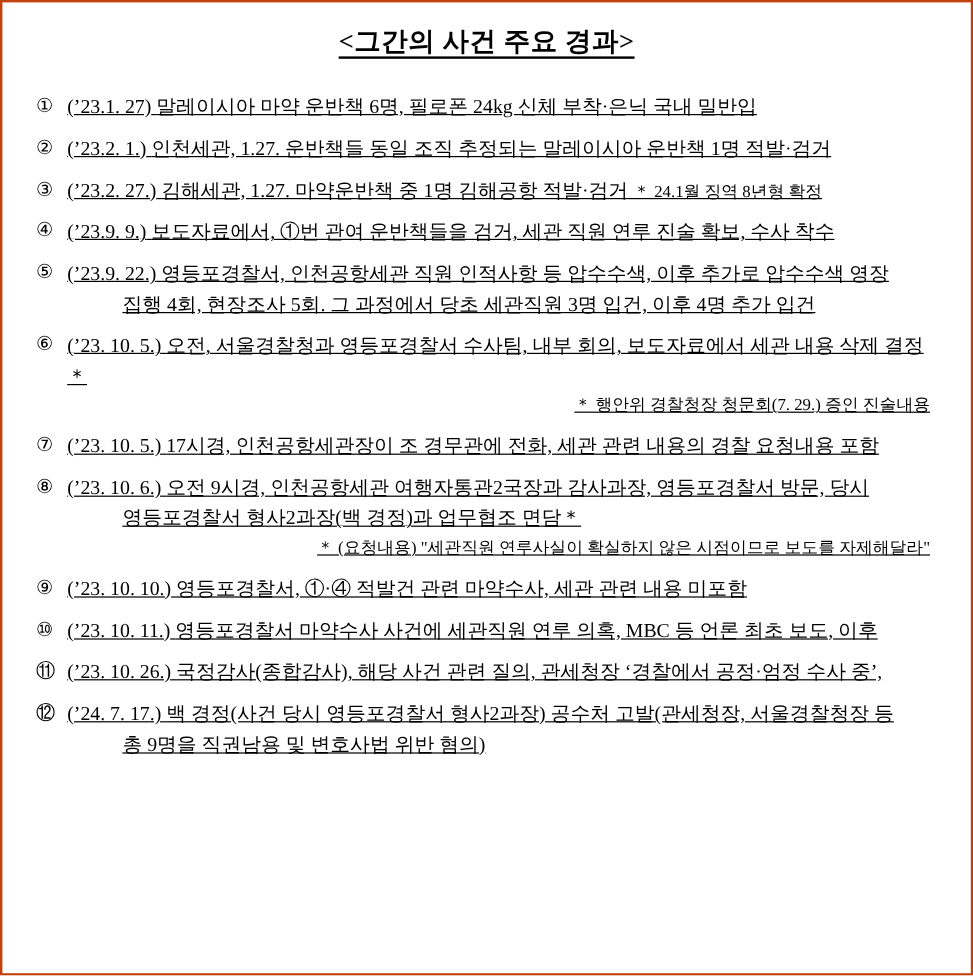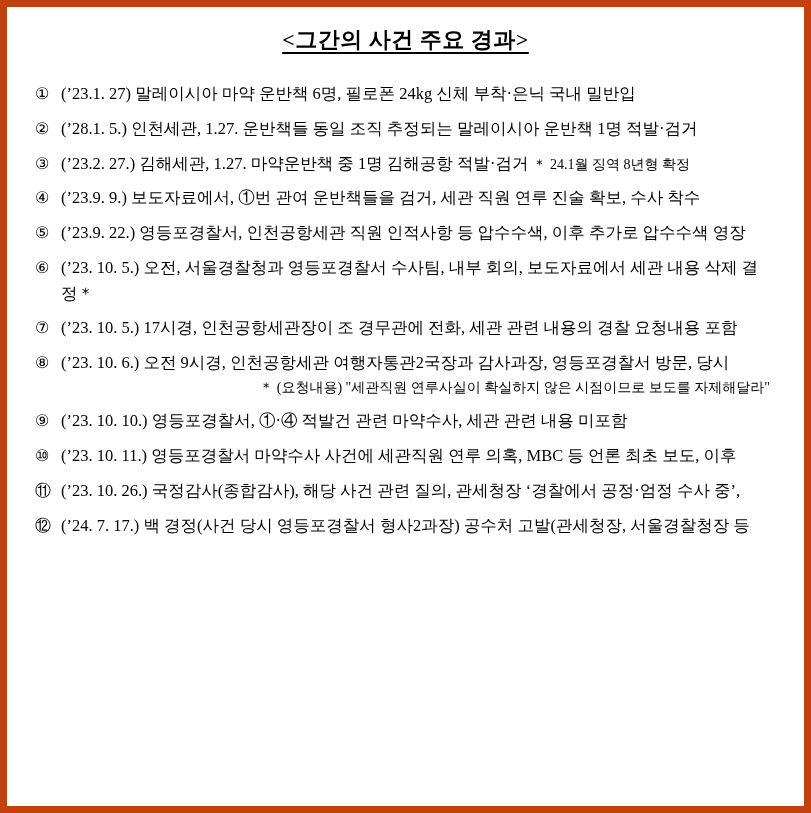--- a/index.html
+++ b/index.html
@@ -10,21 +10,21 @@
     width: 811px;
     height: 813px;
     background: #ffffff;
     font-family: "Liberation Serif", serif;
     color: #000000;
   }
   .page {
     box-sizing: border-box;
     width: 811px;
     height: 813px;
-    border: 7px solid #c2410c;
+    border: 2px solid #c2410c;
     padding: 14px 22px 10px 22px;
     position: relative;
     overflow: hidden;
   }
   .doc-title {
     text-align: center;
     font-size: 22px;
     font-weight: bold;
     letter-spacing: 0.5px;
     margin: 4px 0 26px 0;
@@ -44,20 +44,21 @@
     width: 26px;
     font-size: 16px;
     line-height: 1.55;
     text-align: left;
     padding-top: 1px;
   }
   .body {
     flex: 1 1 auto;
     font-size: 16.5px;
     line-height: 1.55;
+    text-decoration: underline;
   }
   .lead {
     display: inline;
   }
   .cont {
     display: block;
     padding-left: 46px;
   }
   .note-right {
     display: block;
@@ -84,21 +85,21 @@
       <div class="num">①</div>
       <div class="body">
         <span class="lead nowrap">(’23.1. 27)</span>
         <span class="lead">말레이시아 마약 운반책 6명, 필로폰 24kg 신체 부착·은닉 국내 밀반입</span>
       </div>
     </div>
 
     <div class="item">
       <div class="num">②</div>
       <div class="body">
-        <span class="lead nowrap">(’28.1. 5.)</span>
+        <span class="lead nowrap">(’23.2. 1.)</span>
         <span class="lead">인천세관, 1.27. 운반책들 동일 조직 추정되는 말레이시아 운반책 1명 적발·검거</span>
       </div>
     </div>
 
     <div class="item">
       <div class="num">③</div>
       <div class="body">
         <span class="lead nowrap">(’23.2. 27.)</span>
         <span class="lead">김해세관, 1.27. 마약운반책 중 1명 김해공항 적발·검거</span>
         <span class="tail-note">＊ 24.1월 징역 8년형 확정</span>
@@ -111,44 +112,47 @@
         <span class="lead nowrap">(’23.9. 9.)</span>
         <span class="lead">보도자료에서, ①번 관여 운반책들을 검거, 세관 직원 연루 진술 확보, 수사 착수</span>
       </div>
     </div>
 
     <div class="item">
       <div class="num">⑤</div>
       <div class="body">
         <span class="lead nowrap">(’23.9. 22.)</span>
         <span class="lead">영등포경찰서, 인천공항세관 직원 인적사항 등 압수수색, 이후 추가로 압수수색 영장</span>
+        <span class="cont">집행 4회, 현장조사 5회. 그 과정에서 당초 세관직원 3명 입건, 이후 4명 추가 입건</span>
       </div>
     </div>
 
     <div class="item">
       <div class="num">⑥</div>
       <div class="body">
         <span class="lead nowrap">(’23. 10. 5.)</span>
         <span class="lead">오전, 서울경찰청과 영등포경찰서 수사팀, 내부 회의, 보도자료에서 세관 내용 삭제 결정＊</span>
+        <span class="note-right">＊ 행안위 경찰청장 청문회(7. 29.) 증인 진술내용</span>
       </div>
     </div>
 
     <div class="item">
       <div class="num">⑦</div>
       <div class="body">
         <span class="lead nowrap">(’23. 10. 5.)</span>
         <span class="lead">17시경, 인천공항세관장이 조 경무관에 전화, 세관 관련 내용의 경찰 요청내용 포함</span>
       </div>
     </div>
 
     <div class="item">
       <div class="num">⑧</div>
       <div class="body">
         <span class="lead nowrap">(’23. 10. 6.)</span>
         <span class="lead">오전 9시경, 인천공항세관 여행자통관2국장과 감사과장, 영등포경찰서 방문, 당시</span>
+        <span class="cont">영등포경찰서 형사2과장(백 경정)과 업무협조 면담＊</span>
         <span class="note-right">＊ (요청내용) "세관직원 연루사실이 확실하지 않은 시점이므로 보도를 자제해달라"</span>
       </div>
     </div>
 
     <div class="item">
       <div class="num">⑨</div>
       <div class="body">
         <span class="lead nowrap">(’23. 10. 10.)</span>
         <span class="lead">영등포경찰서, ①·④ 적발건 관련 마약수사, 세관 관련 내용 미포함</span>
       </div>
@@ -168,17 +172,18 @@
         <span class="lead nowrap">(’23. 10. 26.)</span>
         <span class="lead">국정감사(종합감사), 해당 사건 관련 질의, 관세청장 ‘경찰에서 공정·엄정 수사 중’,</span>
       </div>
     </div>
 
     <div class="item">
       <div class="num">⑫</div>
       <div class="body">
         <span class="lead nowrap">(’24. 7. 17.)</span>
         <span class="lead">백 경정(사건 당시 영등포경찰서 형사2과장) 공수처 고발(관세청장, 서울경찰청장 등</span>
+        <span class="cont">총 9명을 직권남용 및 변호사법 위반 혐의)</span>
       </div>
     </div>
 
   </div>
 </div>
 
 </body></html>

